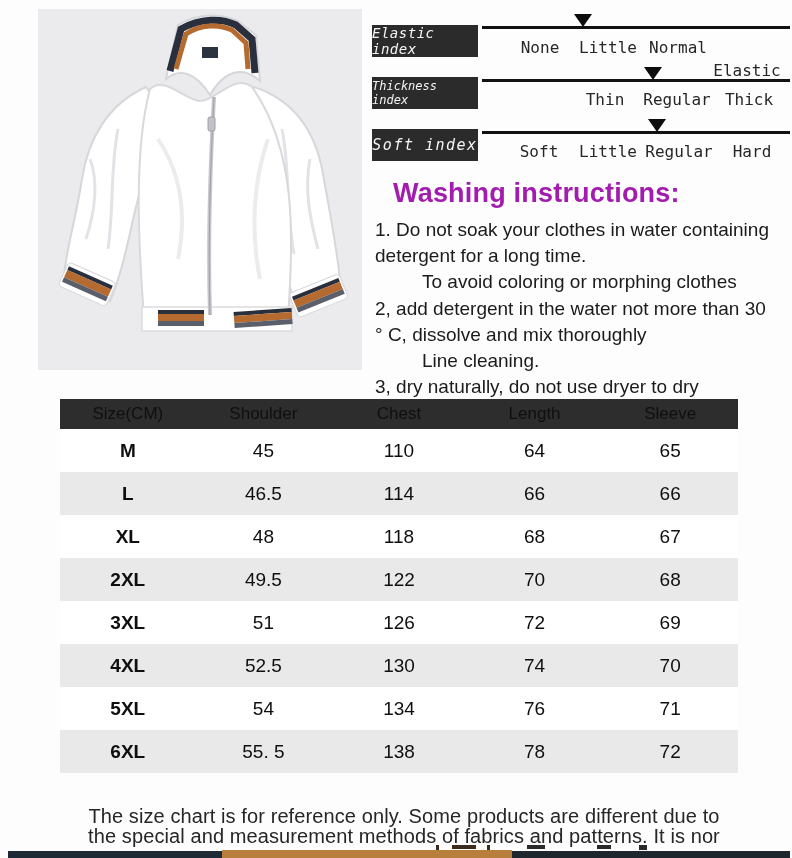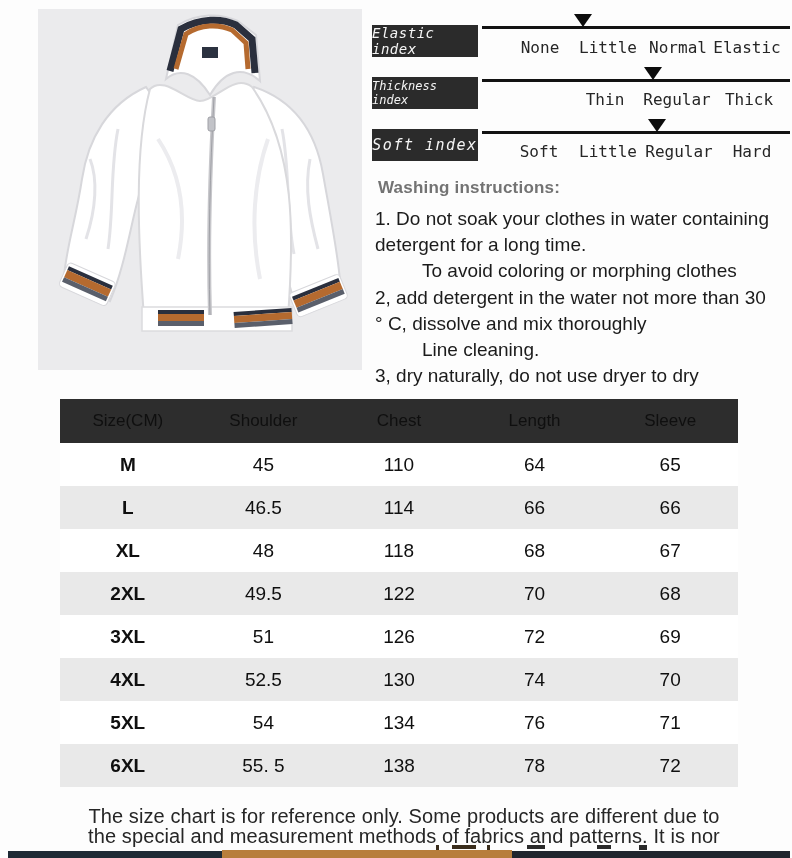--- a/index.html
+++ b/index.html
@@ -59,21 +59,21 @@
     transform: translateX(-50%);
     font-family: "DejaVu Sans Mono", monospace;
     font-size: 16px;
     color: #262626;
     white-space: nowrap;
     padding-left: 48px;
   }
   .idx-row1 .idx-opt:nth-of-type(1) { left: 146px; }
   .idx-row1 .idx-opt:nth-of-type(2) { left: 214px; }
   .idx-row1 .idx-opt:nth-of-type(3) { left: 284px; }
-  .idx-row1 .idx-opt:nth-of-type(4) { left: 353px; }
+  .idx-row1 .idx-opt:nth-of-type(4) { left: 353px; margin-top: 23px; }
   .idx-row2 .idx-opt:nth-of-type(1) { left: 211px; }
   .idx-row2 .idx-opt:nth-of-type(2) { left: 283px; }
   .idx-row2 .idx-opt:nth-of-type(3) { left: 355px; }
   .idx-row3 .idx-opt:nth-of-type(1) { left: 145px; }
   .idx-row3 .idx-opt:nth-of-type(2) { left: 214px; }
   .idx-row3 .idx-opt:nth-of-type(3) { left: 285px; }
   .idx-row3 .idx-opt:nth-of-type(4) { left: 358px; }
   .idx-arrow {
     position: absolute;
     top: -11px;
@@ -87,44 +87,44 @@
   .idx-row2 .idx-arrow { left: 283px; top: -10px; }
   .idx-row3 .idx-arrow { left: 287px; top: -10px; }
 
   
   .washing {
     position: absolute;
     left: 370px; top: 178px;
     width: 422px;
   }
   .washing-title {
-    margin-left: 8px;
-    font-size: 17px;
+    margin-left: 23px;
+    font-size: 27px;
     font-weight: 700;
-    color: #737373;
+    color: #a21caf;
     letter-spacing: 0.2px;
   }
   .washing-lines { margin-top: 8px; margin-left: 5px; }
   .washing-line {
     font-size: 19px;
     line-height: 26.2px;
     color: #1b1b1b;
     white-space: nowrap;
   }
   .washing-line.indent { padding-left: 47px; }
 
   
   .size-table {
     position: absolute;
     left: 60px; top: 399px;
     width: 678px;
   }
   .st-header {
     display: flex;
-    height: 44px;
+    height: 30px;
     background: #2d2d2d;
     color: #f0f0f0;
     align-items: center;
   }
   .st-header .st-cell { font-size: 17px; font-weight: 400; }
   .st-row {
     display: flex;
     height: 43px;
     align-items: center;
     background: #fff;

